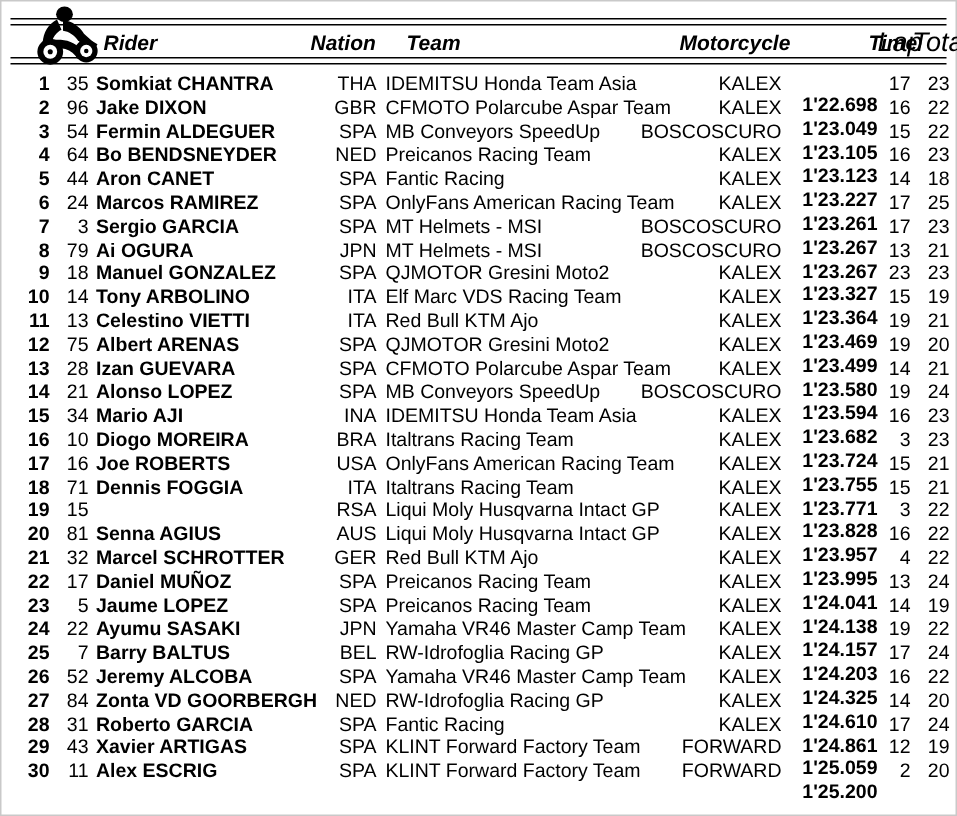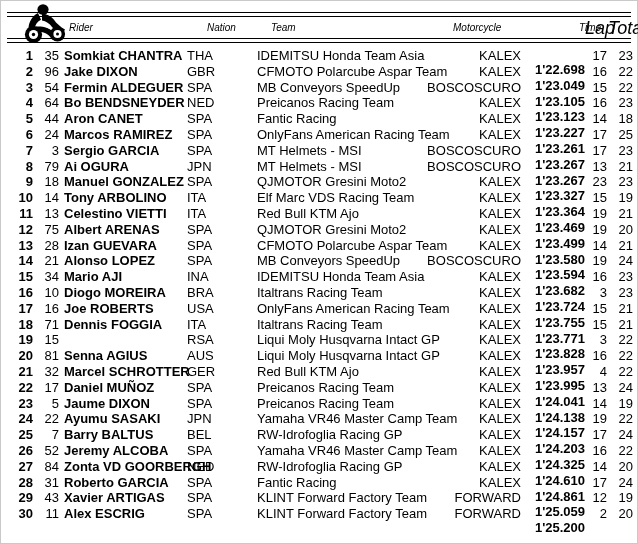--- a/index.html
+++ b/index.html
@@ -56,22 +56,22 @@
   .hdr-row {
     position: absolute;
     left: 0;
     right: 0;
     top: 9px;
     height: 20px;
   }
   .hdr-cell {
     position: absolute;
     font-style: italic;
-    font-weight: normal;
-    font-size: 10px;
+    font-weight: bold;
+    font-size: 14px;
     line-height: 20px;
     white-space: nowrap;
   }
   .hdr-cell.light {
     font-weight: normal;
     font-size: 18px;
   }
   .h-rider { left: 62px; }
   .h-nation { left: 200px; }
   .h-team { left: 264px; }
@@ -109,23 +109,23 @@
     left: 28px;
     width: 24px;
     text-align: right;
     font-weight: normal;
   }
   .c-rider {
     left: 57px;
     font-weight: bold;
   }
   .c-nation {
-    left: 180px;
+    left: 196px;
     width: 48px;
-    text-align: left;
+    text-align: right;
     font-weight: normal;
   }
   .c-team {
     left: 250px;
     font-weight: normal;
   }
   .c-moto {
     left: 380px;
     width: 134px;
     text-align: right;
@@ -430,21 +430,21 @@
         <div class="cell c-nation">SPA</div>
         <div class="cell c-team">Preicanos Racing Team</div>
         <div class="cell c-moto">KALEX</div>
         <div class="cell c-time">1'24.041</div>
         <div class="cell c-lap">13</div>
         <div class="cell c-total">24</div>
       </div>
       <div class="row">
         <div class="cell c-pos">23</div>
         <div class="cell c-num">5</div>
-        <div class="cell c-rider">Jaume DIXON</div>
+        <div class="cell c-rider">Jaume LOPEZ</div>
         <div class="cell c-nation">SPA</div>
         <div class="cell c-team">Preicanos Racing Team</div>
         <div class="cell c-moto">KALEX</div>
         <div class="cell c-time">1'24.138</div>
         <div class="cell c-lap">14</div>
         <div class="cell c-total">19</div>
       </div>
       <div class="row">
         <div class="cell c-pos">24</div>
         <div class="cell c-num">22</div>

